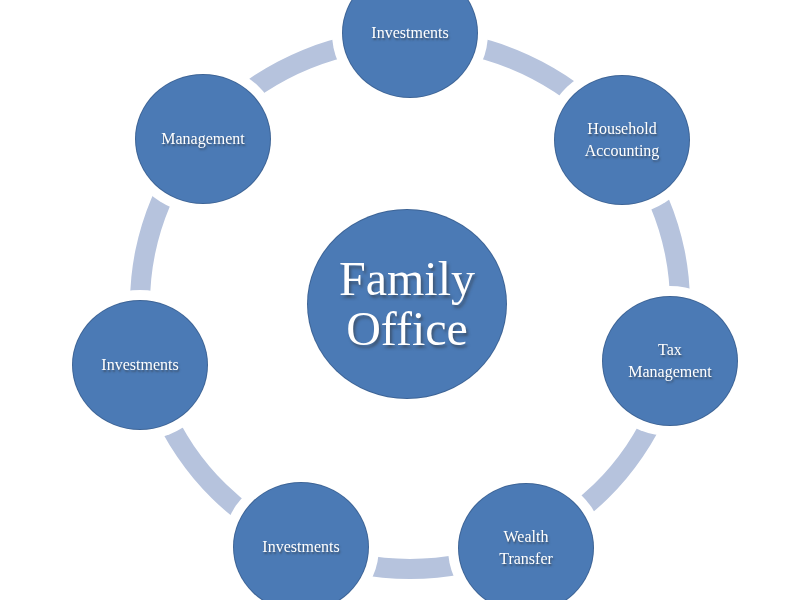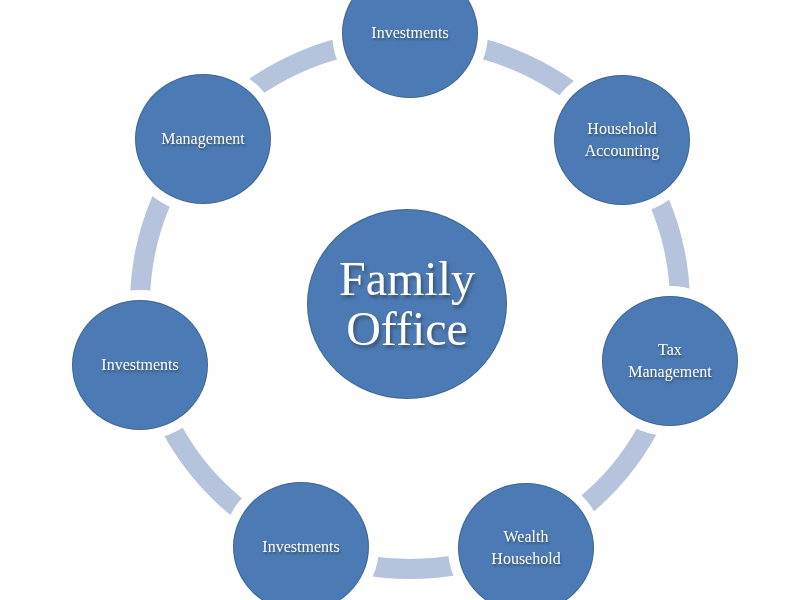--- a/index.html
+++ b/index.html
@@ -103,21 +103,21 @@
 Management</span>
   </div>
 
   <div class="node satellite n-household-accounting">
     <span class="label">Household
 Accounting</span>
   </div>
 
   <div class="node satellite n-wealth-transfer">
     <span class="label">Wealth
-Household</span>
+Transfer</span>
   </div>
 
   <div class="node satellite n-philanthropy">
     <span class="label">Investments</span>
   </div>
 
   <div class="node satellite n-governance">
     <span class="label">Investments</span>
   </div>
 

